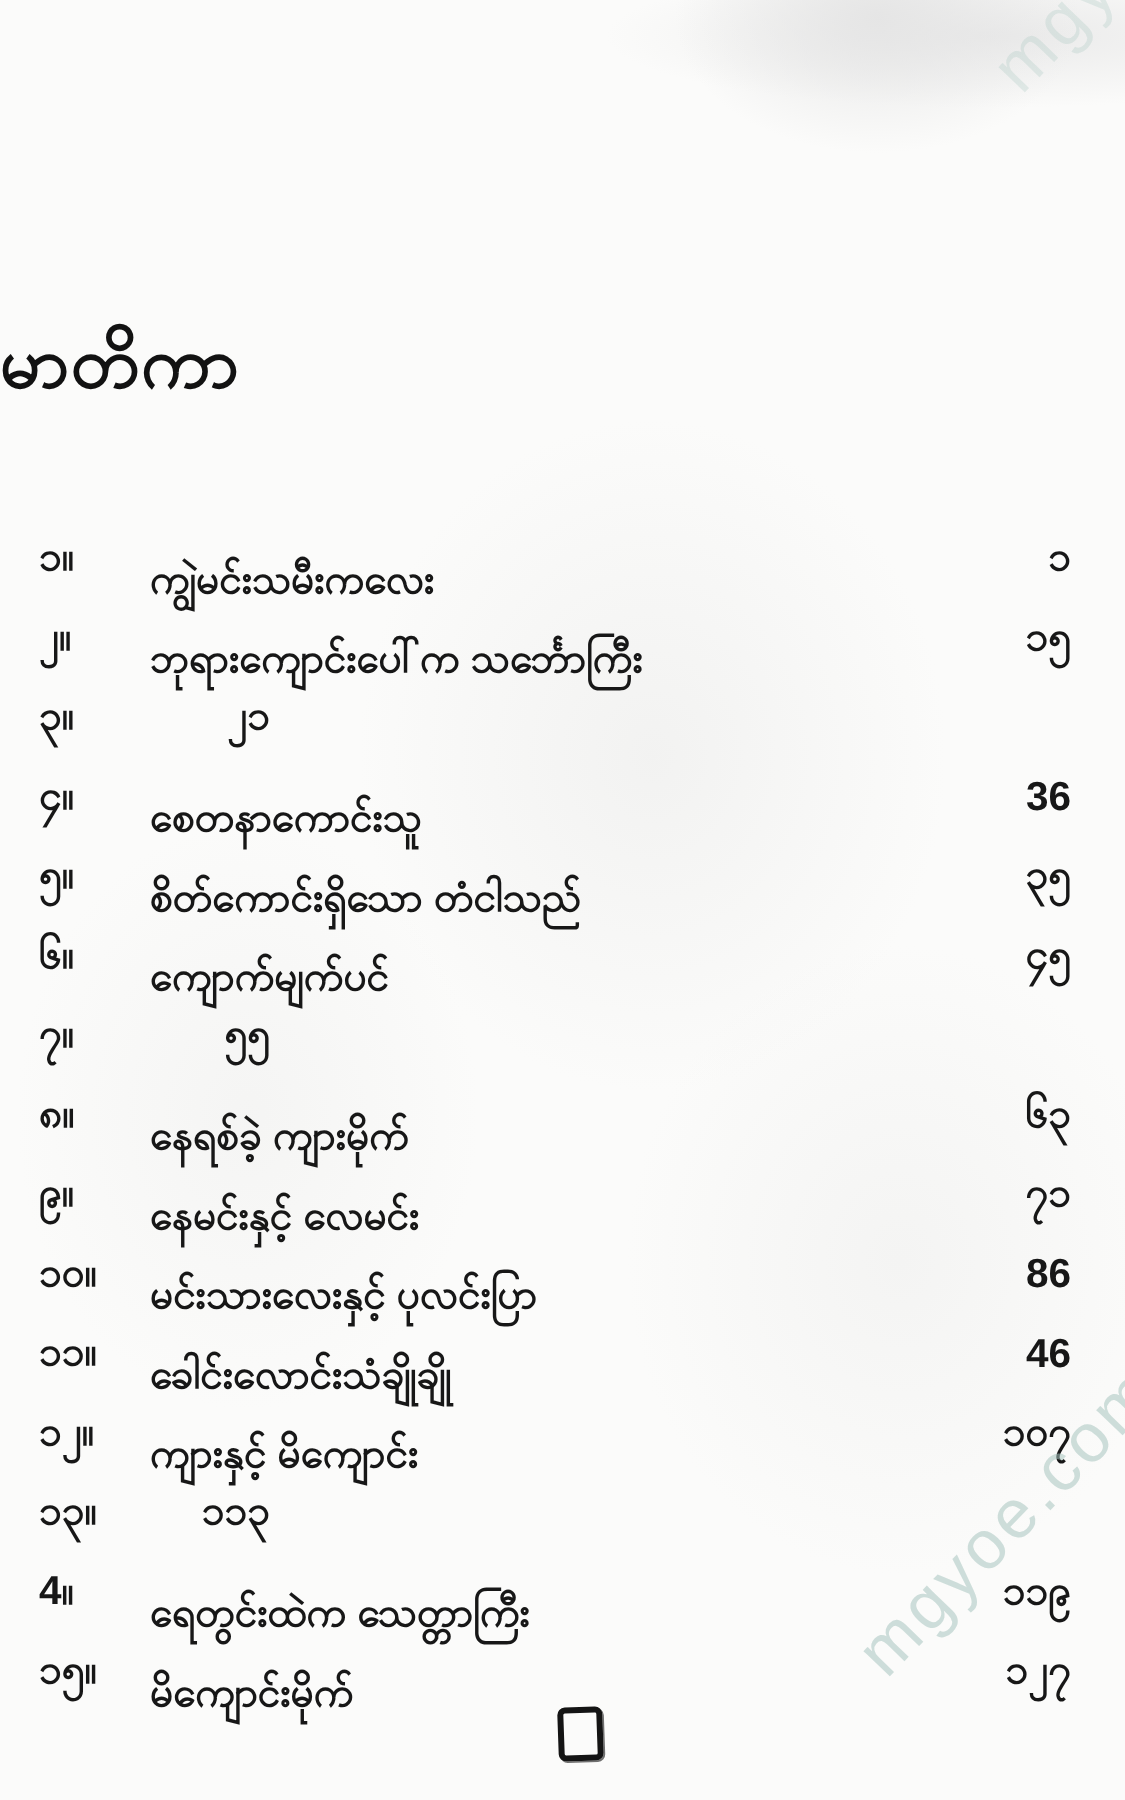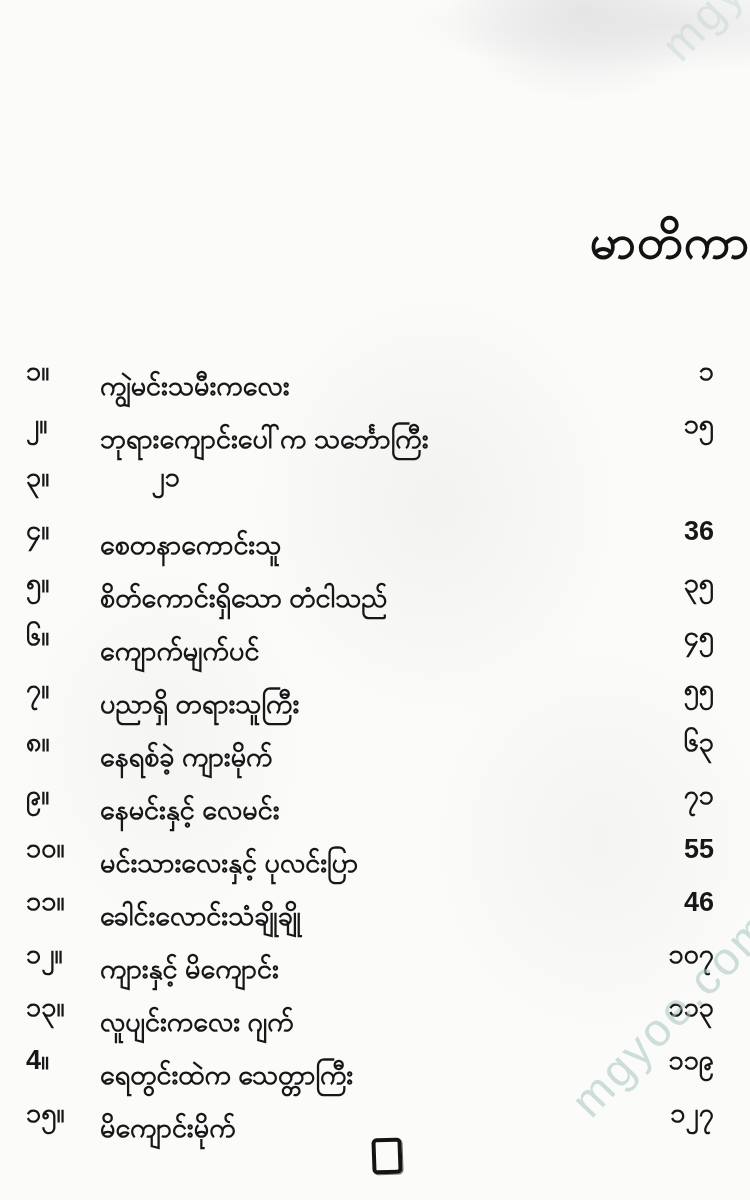--- a/index.html
+++ b/index.html
@@ -21,21 +21,21 @@
       radial-gradient(ellipse 280px 320px at 58% 42%, rgba(240,240,239,0.8) 0%, rgba(240,240,239,0) 70%),
       radial-gradient(ellipse 220px 280px at 22% 62%, rgba(243,243,242,0.8) 0%, rgba(243,243,242,0) 70%),
       radial-gradient(ellipse 260px 300px at 80% 70%, rgba(241,241,240,0.7) 0%, rgba(241,241,240,0) 70%),
       #fbfbfa;
   }
   .title {
     position: absolute;
     top: 212px;
     left: 0;
     width: 100%;
-    text-align: right;
+    text-align: left;
     font-size: 47px;
     font-weight: 700;
     letter-spacing: 1px;
     color: #121212;
   }
   .toc {
     position: absolute;
     top: 346px;
     left: 22px;
     right: 36px;
@@ -134,51 +134,49 @@
       <span class="entry-title">စိတ်ကောင်းရှိသော တံငါသည်</span>
       <span class="pagenum">၃၅</span>
     </div>
     <div class="row">
       <span class="num">၆။</span>
       <span class="entry-title">ကျောက်မျက်ပင်</span>
       <span class="pagenum">၄၅</span>
     </div>
     <div class="row">
       <span class="num">၇။</span>
-      <span class="entry-title">ပညာရှိ တရားသူကြီး</span>
       <span class="pagenum">၅၅</span>
     </div>
     <div class="row">
       <span class="num">၈။</span>
       <span class="entry-title">နေရစ်ခဲ့ ကျားမိုက်</span>
       <span class="pagenum">၆၃</span>
     </div>
     <div class="row">
       <span class="num">၉။</span>
       <span class="entry-title">နေမင်းနှင့် လေမင်း</span>
       <span class="pagenum">၇၁</span>
     </div>
     <div class="row">
       <span class="num">၁၀။</span>
       <span class="entry-title">မင်းသားလေးနှင့် ပုလင်းပြာ</span>
-      <span class="pagenum">55</span>
+      <span class="pagenum">86</span>
     </div>
     <div class="row">
       <span class="num">၁၁။</span>
       <span class="entry-title">ခေါင်းလောင်းသံချိုချို</span>
       <span class="pagenum">46</span>
     </div>
     <div class="row">
       <span class="num">၁၂။</span>
       <span class="entry-title">ကျားနှင့် မိကျောင်း</span>
       <span class="pagenum">၁၀၇</span>
     </div>
     <div class="row">
       <span class="num">၁၃။</span>
-      <span class="entry-title">လူပျင်းကလေး ဂျက်</span>
       <span class="pagenum">၁၁၃</span>
     </div>
     <div class="row">
       <span class="num">4။</span>
       <span class="entry-title">ရေတွင်းထဲက သေတ္တာကြီး</span>
       <span class="pagenum">၁၁၉</span>
     </div>
     <div class="row">
       <span class="num">၁၅။</span>
       <span class="entry-title">မိကျောင်းမိုက်</span>

